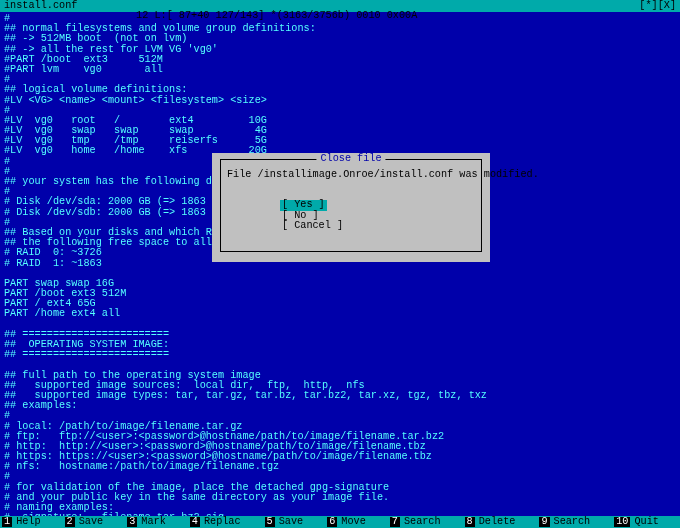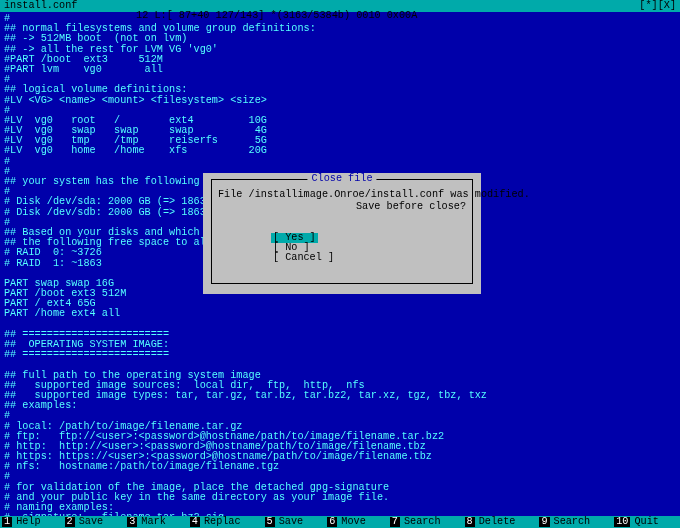--- a/index.html
+++ b/index.html
@@ -72,27 +72,26 @@
     margin-right: 0px;
   }
   .footer .fitem .lab {
     padding: 0 4px;
   }
 
   
   .dialog {
     position: absolute;
     top: 153px;
-    left: 203px;
+    left: 212px;
     width: 278px;
     background: #c0c0c0;
     color: #000000;
     padding: 6px 8px 10px 8px;
     box-sizing: border-box;
-    margin-top: 20px;
   }
   .dialog .frame {
     border: 1px solid #000000;
     position: relative;
     padding: 8px 6px 10px 6px;
     box-sizing: border-box;
   }
   .dialog .frame .legend {
     position: absolute;
     top: -6px;
@@ -126,33 +125,32 @@
 </head>
 <body>
 
 <div class="screen">
 
   <div class="titlebar">
     <span class="fname">install.conf</span>
     <span class="mid">
       <span>[-M--]</span>
       <span> </span>
-      <span>12 L:[ 87+40 127/143] *(3163/5384b) 0010 0x00A</span>
+      <span>12 L:[ 87+40 127/143] *(3163/3756b) 0010 0x00A</span>
     </span>
     <span class="gap"></span>
     <span class="ctrls">[*][X]</span>
   </div>
 
   <div class="editor" id="editor"><span class="line">#</span><span class="line">## normal filesystems and volume group definitions:</span><span class="line">## -&gt; 512MB boot  (not on lvm)</span><span class="line">## -&gt; all the rest for LVM VG 'vg0'</span><span class="line">#PART /boot  ext3     512M</span><span class="line">#PART lvm    vg0       all</span><span class="line">#</span><span class="line">## logical volume definitions:</span><span class="line">#LV &lt;VG&gt; &lt;name&gt; &lt;mount&gt; &lt;filesystem&gt; &lt;size&gt;</span><span class="line">#</span><span class="line">#LV  vg0   root   /        ext4         10G</span><span class="line">#LV  vg0   swap   swap     swap          4G</span><span class="line">#LV  vg0   tmp    /tmp     reiserfs      5G</span><span class="line">#LV  vg0   home   /home    xfs          20G</span><span class="line">#</span><span class="line">#</span><span class="line">## your system has the following devices:</span><span class="line">#</span><span class="line"># Disk /dev/sda: 2000 GB (=&gt; 1863 GiB)</span><span class="line"># Disk /dev/sdb: 2000 GB (=&gt; 1863 GiB)</span><span class="line">#</span><span class="line">## Based on your disks and which RAID level you</span><span class="line">## the following free space to allocate (in GiB)</span><span class="line"># RAID  0: ~3726</span><span class="line"># RAID  1: ~1863</span><span class="line"></span><span class="line">PART swap swap 16G</span><span class="line">PART /boot ext3 512M</span><span class="line">PART / ext4 65G</span><span class="line">PART /home ext4 all</span><span class="line"></span><span class="line">## ========================</span><span class="line">##  OPERATING SYSTEM IMAGE:</span><span class="line">## ========================</span><span class="line"></span><span class="line">## full path to the operating system image</span><span class="line">##   supported image sources:  local dir,  ftp,  http,  nfs</span><span class="line">##   supported image types: tar, tar.gz, tar.bz, tar.bz2, tar.xz, tgz, tbz, txz</span><span class="line">## examples:</span><span class="line">#</span><span class="line"># local: /path/to/image/filename.tar.gz</span><span class="line"># ftp:   ftp://&lt;user&gt;:&lt;password&gt;@hostname/path/to/image/filename.tar.bz2</span><span class="line"># http:  http://&lt;user&gt;:&lt;password&gt;@hostname/path/to/image/filename.tbz</span><span class="line"># https: https://&lt;user&gt;:&lt;password&gt;@hostname/path/to/image/filename.tbz</span><span class="line"># nfs:   hostname:/path/to/image/filename.tgz</span><span class="line">#</span><span class="line"># for validation of the image, place the detached gpg-signature</span><span class="line"># and your public key in the same directory as your image file.</span><span class="line"># naming examples:</span><span class="line">#  signature:   filename.tar.bz2.sig</span><span class="line">#  public key:  public-key.asc</span></div>
 
   <div class="dialog">
     <div class="frame">
       <span class="legend">Close file</span>
       <div class="msg">File /installimage.Onroe/install.conf was modified.</div>
-      <div class="msg">Save before close?</div>
       <div class="buttons">
         <span class="btn primary">[ Yes ]</span>
         <span class="btn">[ No ]</span>
         <span class="btn">[ Cancel ]</span>
       </div>
     </div>
   </div>
 
   <div class="footer" id="footer">
       <span class="fitem"><span class="num">1</span><span class="lab">Help</span></span>

